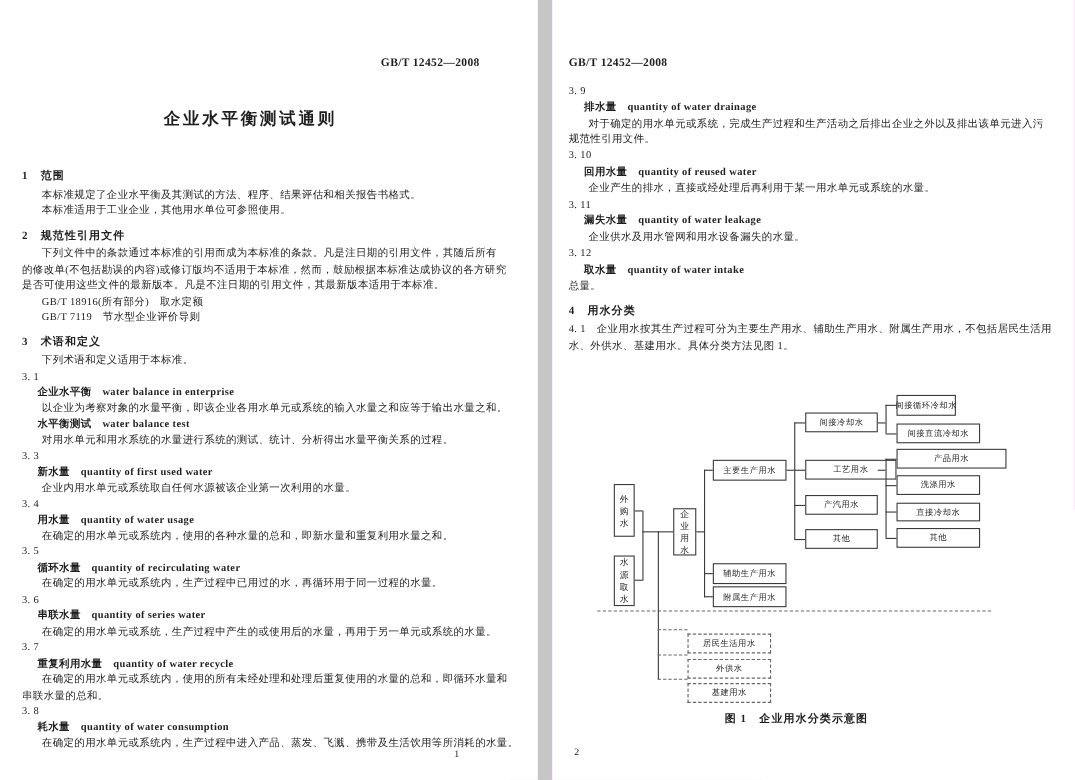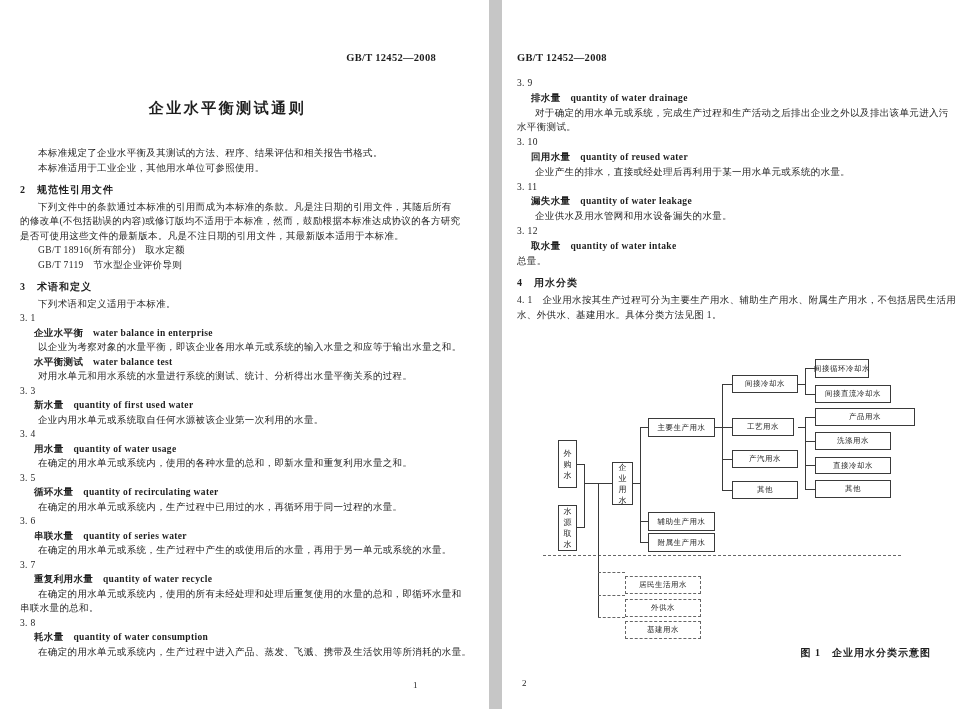--- a/index.html
+++ b/index.html
@@ -19,21 +19,21 @@
   .flow-r{left:15px;top:76px;width:441px;}
   .ln{line-height:14.5px;min-height:14.5px;font-size:9.5px;letter-spacing:.35px;white-space:nowrap;}
   .flow-r .ln{line-height:14.8px;min-height:14.8px;}
   .sec{font-weight:bold;font-size:10px;margin-top:8px;margin-bottom:2px;letter-spacing:1px;}
   .term{font-weight:bold;padding-left:14px;}
   .p{padding-left:18px;}
   .ref{padding-left:18px;}
   .pnum{position:absolute;font-size:9px;}
   .pnum-l{left:413px;top:680px;}
   .pnum-r{left:20px;top:678px;}
-  .caption{position:absolute;left:15px;top:646px;width:414px;text-align:right;
+  .caption{position:absolute;left:15px;top:646px;width:414px;text-align:center;
            font-size:10px;font-weight:bold;letter-spacing:1px;}
   .diagram{position:absolute;left:0;top:0;width:475px;height:709px;}
   .bx{position:absolute;box-sizing:border-box;border:1px solid #3a3a3a;background:#fff;
       display:flex;align-items:center;justify-content:center;font-size:7.5px;
       white-space:nowrap;letter-spacing:.5px;}
   .dbx{border:1px dashed #666;margin-top:13px;}
   .vbx .vt{width:1em;word-break:break-all;line-height:11px;text-align:center;
            font-size:8px;letter-spacing:0;white-space:normal;}
   .hl{position:absolute;height:1px;background:#3a3a3a;}
   .vl{position:absolute;width:1px;background:#3a3a3a;}
@@ -42,20 +42,21 @@
 </head>
 <body>
 
 <div class="stage">
 
   <div class="page page-l">
     <div class="hdr hdr-l">GB/T 12452—2008</div>
     <div class="title">企业水平衡测试通则</div>
     <div class="flow flow-l">
 
+    <div class="ln sec">1　范围</div>
         <div class="ln p">本标准规定了企业水平衡及其测试的方法、程序、结果评估和相关报告书格式。</div>
         <div class="ln p">本标准适用于工业企业，其他用水单位可参照使用。</div>
         <div class="ln sec">2　规范性引用文件</div>
         <div class="ln p">下列文件中的条款通过本标准的引用而成为本标准的条款。凡是注日期的引用文件，其随后所有</div>
         <div class="ln f">的修改单(不包括勘误的内容)或修订版均不适用于本标准，然而，鼓励根据本标准达成协议的各方研究</div>
         <div class="ln f">是否可使用这些文件的最新版本。凡是不注日期的引用文件，其最新版本适用于本标准。</div>
         <div class="ln ref">GB/T 18916(所有部分)　取水定额</div>
         <div class="ln ref">GB/T 7119　节水型企业评价导则</div>
         <div class="ln sec">3　术语和定义</div>
         <div class="ln p">下列术语和定义适用于本标准。</div>
@@ -89,21 +90,21 @@
 
   <div class="divider"></div>
 
   <div class="page page-r">
     <div class="hdr hdr-r">GB/T 12452—2008</div>
     <div class="flow flow-r">
 
     <div class="ln num">3. 9</div>
         <div class="ln term">排水量　quantity of water drainage</div>
         <div class="ln p">对于确定的用水单元或系统，完成生产过程和生产活动之后排出企业之外以及排出该单元进入污</div>
-        <div class="ln f">水平衡测试。</div>
+        <div class="ln f">规范性引用文件。</div>
         <div class="ln num">3. 10</div>
         <div class="ln term">回用水量　quantity of reused water</div>
         <div class="ln p">企业产生的排水，直接或经处理后再利用于某一用水单元或系统的水量。</div>
         <div class="ln num">3. 11</div>
         <div class="ln term">漏失水量　quantity of water leakage</div>
         <div class="ln p">企业供水及用水管网和用水设备漏失的水量。</div>
         <div class="ln num">3. 12</div>
         <div class="ln term">取水量　quantity of water intake</div>
         <div class="ln f">总量。</div>
         <div class="ln sec">4　用水分类</div>
@@ -121,21 +122,21 @@
         </div>
       <div class="bx vbx" style="left:110px;top:462px;width:21px;height:43px">
           <span class="vt">企业用水</span>
         </div>
 
       <div class="bx" style="left:146px;top:418px;width:67px;height:19px">主要生产用水</div>
       <div class="bx" style="left:146px;top:512px;width:67px;height:19px">辅助生产用水</div>
       <div class="bx" style="left:146px;top:533px;width:67px;height:19px">附属生产用水</div>
 
       <div class="bx" style="left:230px;top:375px;width:66px;height:18px">间接冷却水</div>
-      <div class="bx" style="left:230px;top:418px;width:62px;height:18px">工艺用水</div>
+      <div class="bx" style="left:230px;top:418px;width:83px;height:18px">工艺用水</div>
       <div class="bx" style="left:230px;top:450px;width:66px;height:18px">产汽用水</div>
       <div class="bx" style="left:230px;top:481px;width:66px;height:18px">其他</div>
 
       <div class="bx" style="left:313px;top:359px;width:54px;height:19px">间接循环冷却水</div>
       <div class="bx" style="left:313px;top:385px;width:76px;height:18px">间接直流冷却水</div>
       <div class="bx" style="left:313px;top:408px;width:100px;height:18px">产品用水</div>
       <div class="bx" style="left:313px;top:432px;width:76px;height:18px">洗涤用水</div>
       <div class="bx" style="left:313px;top:457px;width:76px;height:17px">直接冷却水</div>
       <div class="bx" style="left:313px;top:480px;width:76px;height:18px">其他</div>
 

